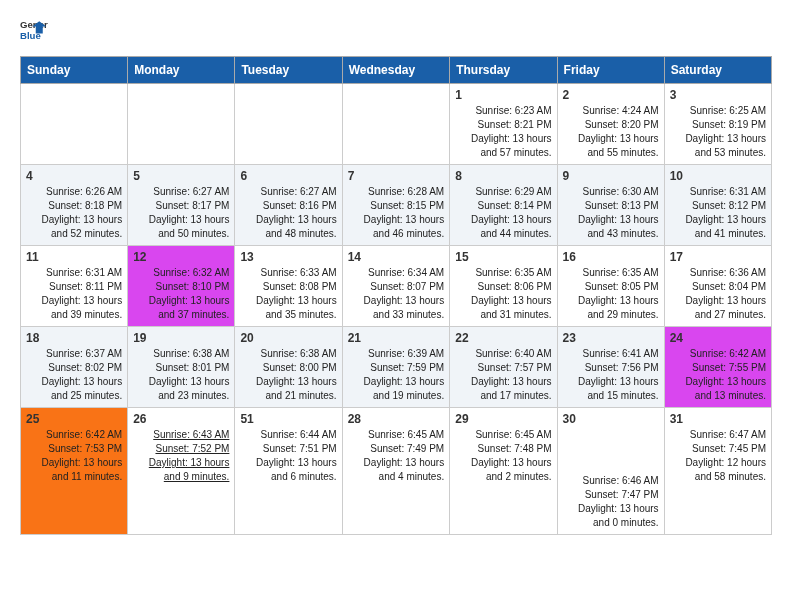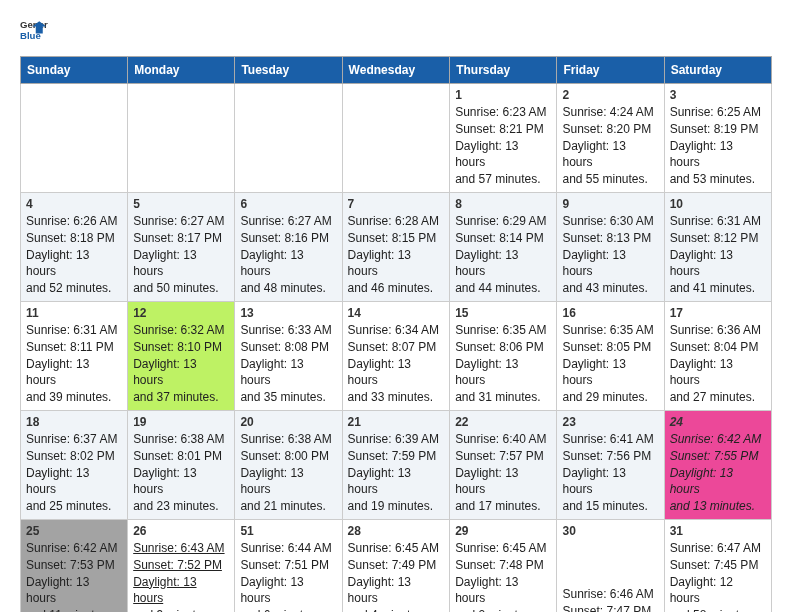--- a/index.html
+++ b/index.html
@@ -65,23 +65,24 @@
     td.filled {
       background: #fff;
     }
     .day-num {
       font-weight: bold;
       font-size: 12px;
       display: block;
       margin-bottom: 2px;
     }
     .day-info {
-      font-size: 12px;
+      font-size: 10px;
       line-height: 1.4;
       color: #222;
+      text-align: right;
     }
     tr:nth-child(even) td { background-color: #f5f5f5; }
     tr:nth-child(odd) td { background-color: #fff; }
     thead tr th { background-color: #1a5fa8; }
   </style>
 </head>
 <body>
 
 <div class="header-section">
   <div class="logo">
@@ -189,21 +190,21 @@
         </td>
       </tr>
       <tr>
         <td class="filled" style="background-color: rgb(255, 255, 255); margin-left: 8px;">
           <span class="day-num">11</span>
           <div class="day-info" style="white-space: pre-line;">Sunrise: 6:31 AM
 Sunset: 8:11 PM
 Daylight: 13 hours
 and 39 minutes.</div>
         </td>
-        <td class="filled" style="background-color: #bef264;">
+        <td class="filled" style="background-color: #d946ef;">
           <span class="day-num">12</span>
           <div class="day-info" style="white-space: pre-line;">Sunrise: 6:32 AM
 Sunset: 8:10 PM
 Daylight: 13 hours
 and 37 minutes.</div>
         </td>
         <td class="filled" style="background-color: rgb(255, 255, 255);">
           <span class="day-num">13</span>
           <div class="day-info" style="white-space: pre-line;">Sunrise: 6:33 AM
 Sunset: 8:08 PM
@@ -275,30 +276,30 @@
 Daylight: 13 hours
 and 17 minutes.</div>
         </td>
         <td class="filled" style="background-color: rgb(240, 244, 248);">
           <span class="day-num">23</span>
           <div class="day-info" style="white-space: pre-line;">Sunrise: 6:41 AM
 Sunset: 7:56 PM
 Daylight: 13 hours
 and 15 minutes.</div>
         </td>
-        <td class="filled" style="background-color: #ec4899; font-style: italic;">
+        <td class="filled" style="background-color: #d946ef;">
           <span class="day-num">24</span>
           <div class="day-info" style="white-space: pre-line;">Sunrise: 6:42 AM
 Sunset: 7:55 PM
 Daylight: 13 hours
 and 13 minutes.</div>
         </td>
       </tr>
       <tr>
-        <td class="filled" style="background-color: #a3a3a3;">
+        <td class="filled" style="background-color: #f97316;">
           <span class="day-num">25</span>
           <div class="day-info" style="white-space: pre-line;">Sunrise: 6:42 AM
 Sunset: 7:53 PM
 Daylight: 13 hours
 and 11 minutes.</div>
         </td>
         <td class="filled" style="background-color: rgb(255, 255, 255);">
           <span class="day-num">26</span>
           <div class="day-info" style="white-space: pre-line; text-decoration: underline;">Sunrise: 6:43 AM
 Sunset: 7:52 PM

